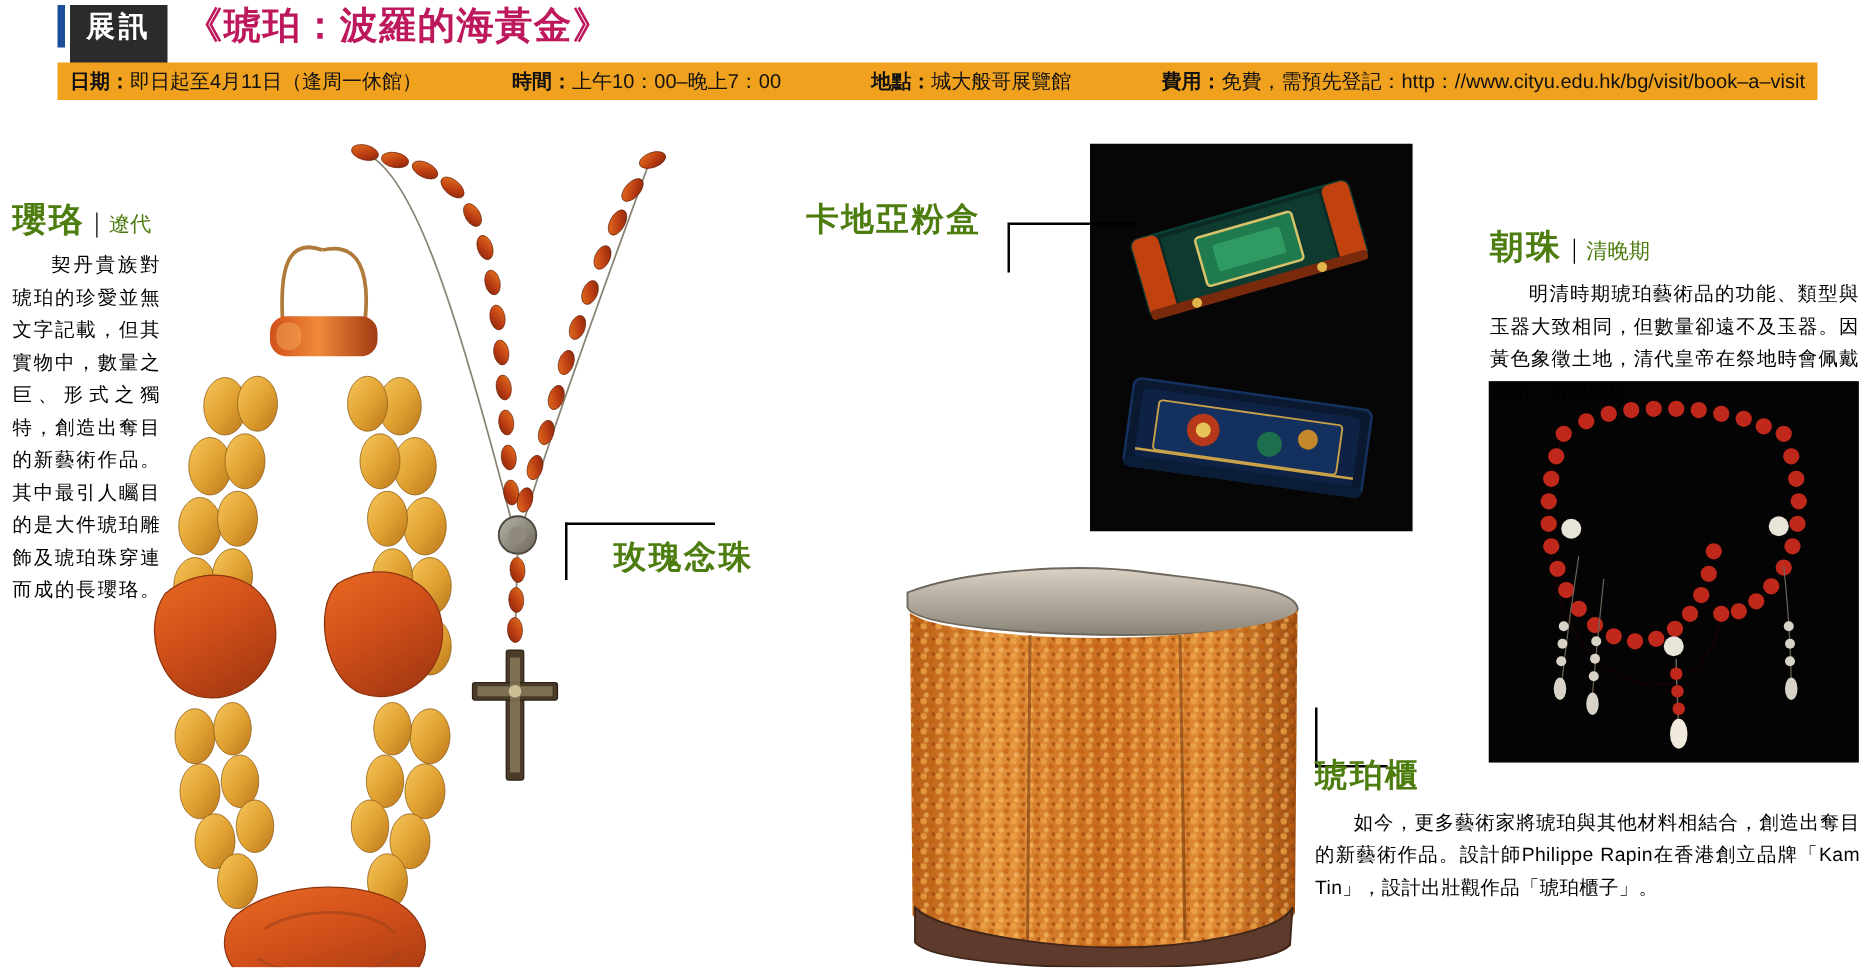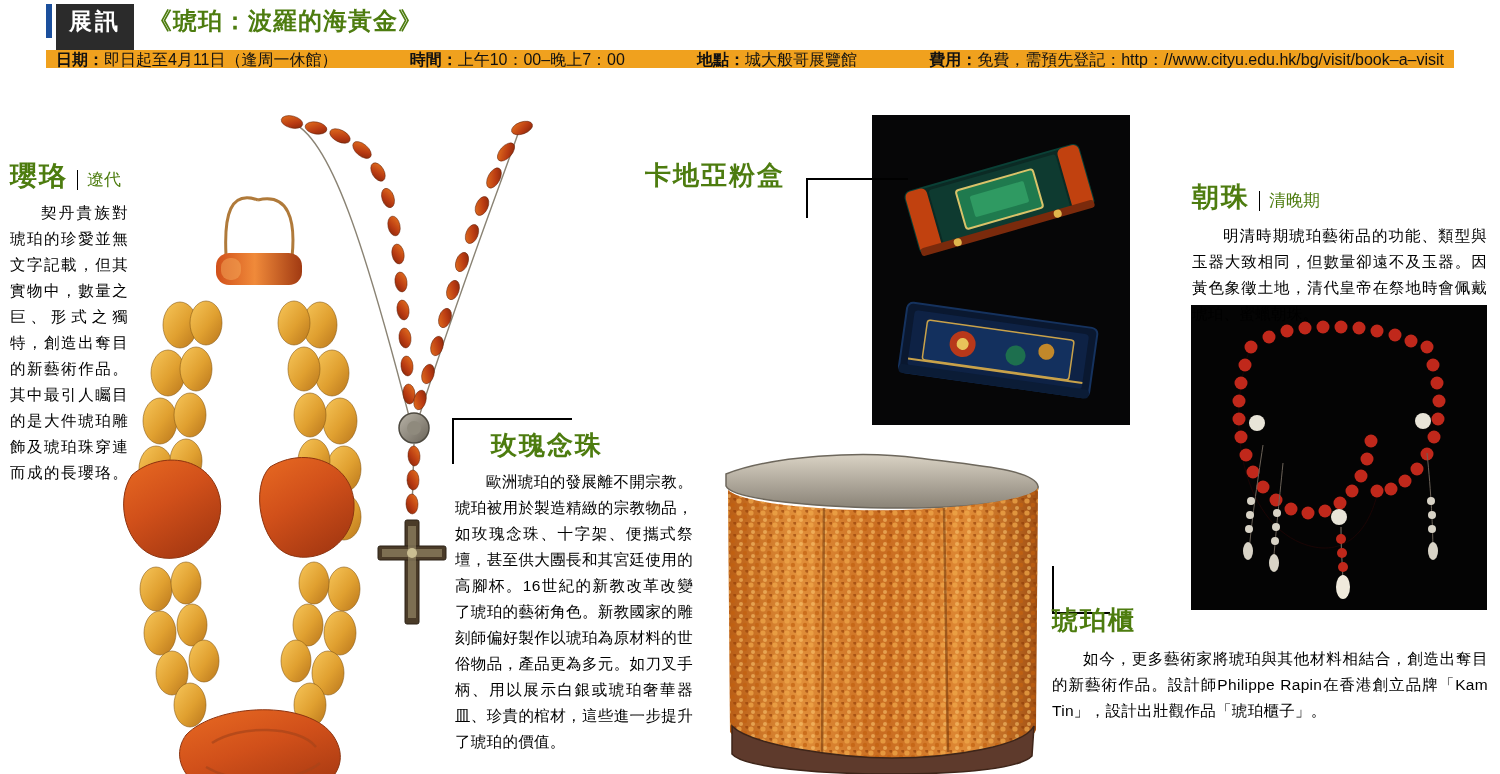--- a/index.html
+++ b/index.html
@@ -37,35 +37,36 @@
     color: #fff;
     font-size: 23px;
     font-weight: bold;
     letter-spacing: 3px;
     text-align: center;
     line-height: 34px;
   }
   .main-title {
     position: absolute;
     left: 148px; top: 2px;
-    font-size: 24px;
+    font-size: 30px;
     font-weight: bold;
     letter-spacing: 1px;
     line-height: 38px;
-    color: #4d7c0f;
+    color: #be185d;
   }
 
   
   .infobar {
     position: absolute;
     left: 46px; top: 50px;
     width: 1408px;
-    height: 18px;
+    height: 30px;
     background: #f0a11e;
     display: flex;
+    align-items: center;
     justify-content: space-between;
     padding: 0 10px;
     box-sizing: border-box;
   }
   .infobar span {
     font-size: 16px;
     color: #111;
     white-space: nowrap;
     letter-spacing: 0px;
   }
@@ -502,21 +503,20 @@
     <span class="sec-title">瓔珞</span>
     <span class="sec-sub">遼代</span>
   </div>
   <div class="body-text indent">契丹貴族對琥珀的珍愛並無文字記載，但其實物中，數量之巨、形式之獨特，創造出奪目的新藝術作品。其中最引人矚目的是大件琥珀雕飾及琥珀珠穿連而成的長瓔珞。</div>
 </div>
 
 <div id="sec-rosary">
   <div class="sec-head">
     <span class="sec-title">玫瑰念珠</span>
   </div>
-  <div class="body-text indent">歐洲琥珀的發展離不開宗教。琥珀被用於製造精緻的宗教物品，如玫瑰念珠、十字架、便攜式祭壇，甚至供大團長和其宮廷使用的高腳杯。16世紀的新教改革改變了琥珀的藝術角色。新教國家的雕刻師偏好製作以琥珀為原材料的世俗物品，產品更為多元。如刀叉手柄、用以展示白銀或琥珀奢華器皿、珍貴的棺材，這些進一步提升了琥珀的價值。</div>
 </div>
 
 <div id="sec-cartier">
   <div class="sec-head">
     <span class="sec-title">卡地亞粉盒</span>
   </div>
 </div>
 
 <div id="sec-chaozhu">
   <div class="sec-head">

